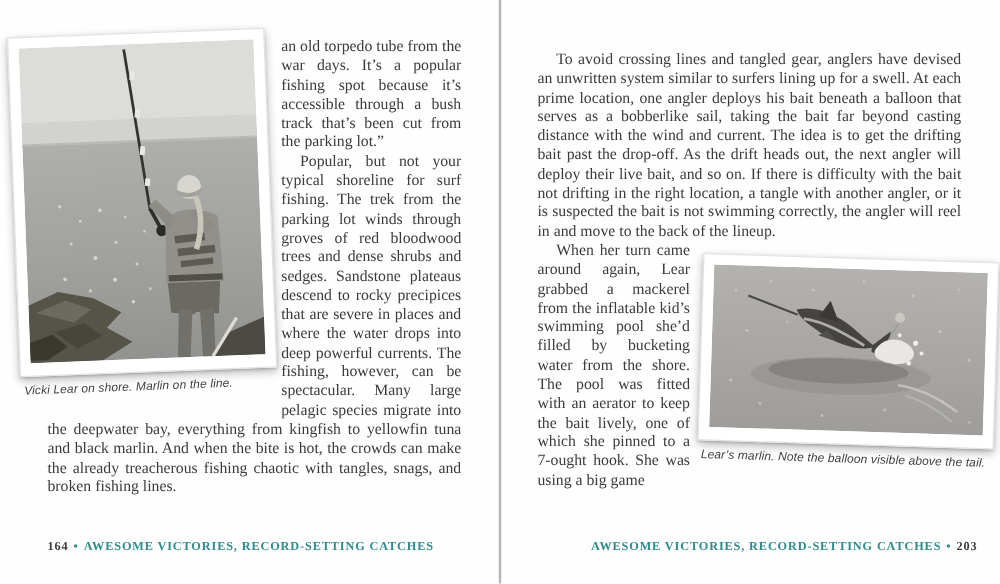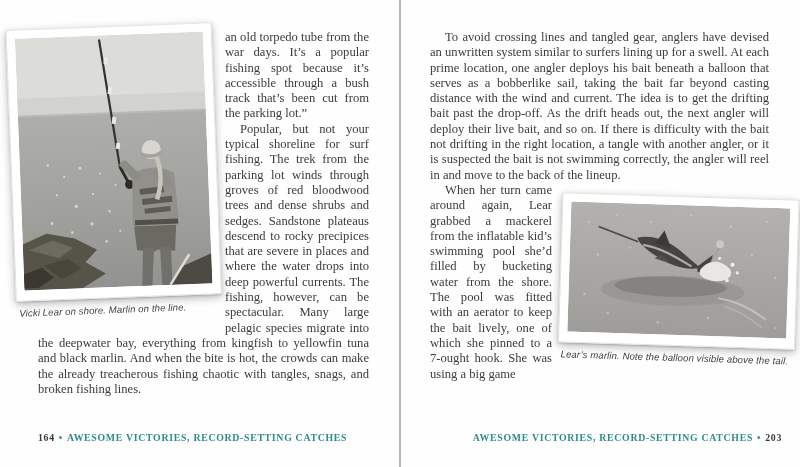--- a/index.html
+++ b/index.html
@@ -7,21 +7,21 @@
     position:relative;
     width:800px;height:467px;
     background:#fefefe;
     font-family:"Liberation Serif", serif;
     overflow:hidden;
   }
   .page{
     position:absolute;top:0;height:467px;box-sizing:border-box;
   }
   .page-left{left:0;width:399px;padding:30px 30px 44px 38px;}
-  .page-right{left:401px;width:399px;padding:30px 31px 44px 29px;}
+  .page-right{left:401px;width:399px;padding:40px 31px 44px 29px;}
   .gutter{
     position:absolute;left:399px;top:0;width:2px;height:467px;
     background:#b7b7b5;
   }
   p.body{
     margin:0;
     font-size:12.6px;line-height:15.3px;
     text-align:justify;color:#3b3b3b;
   }
   p.indent{text-indent:15px;}

